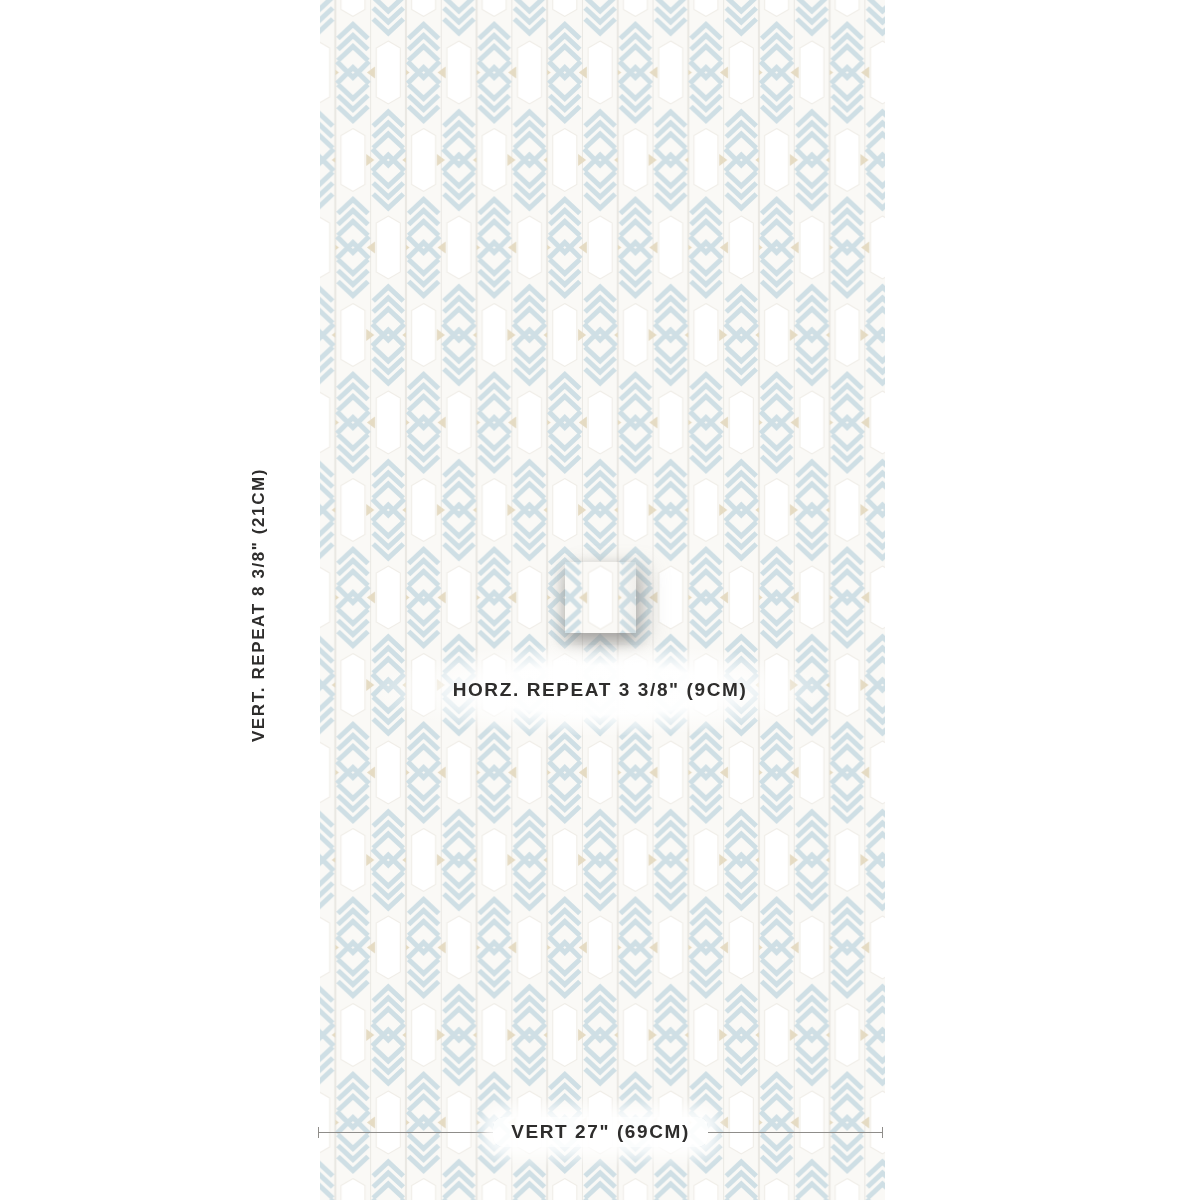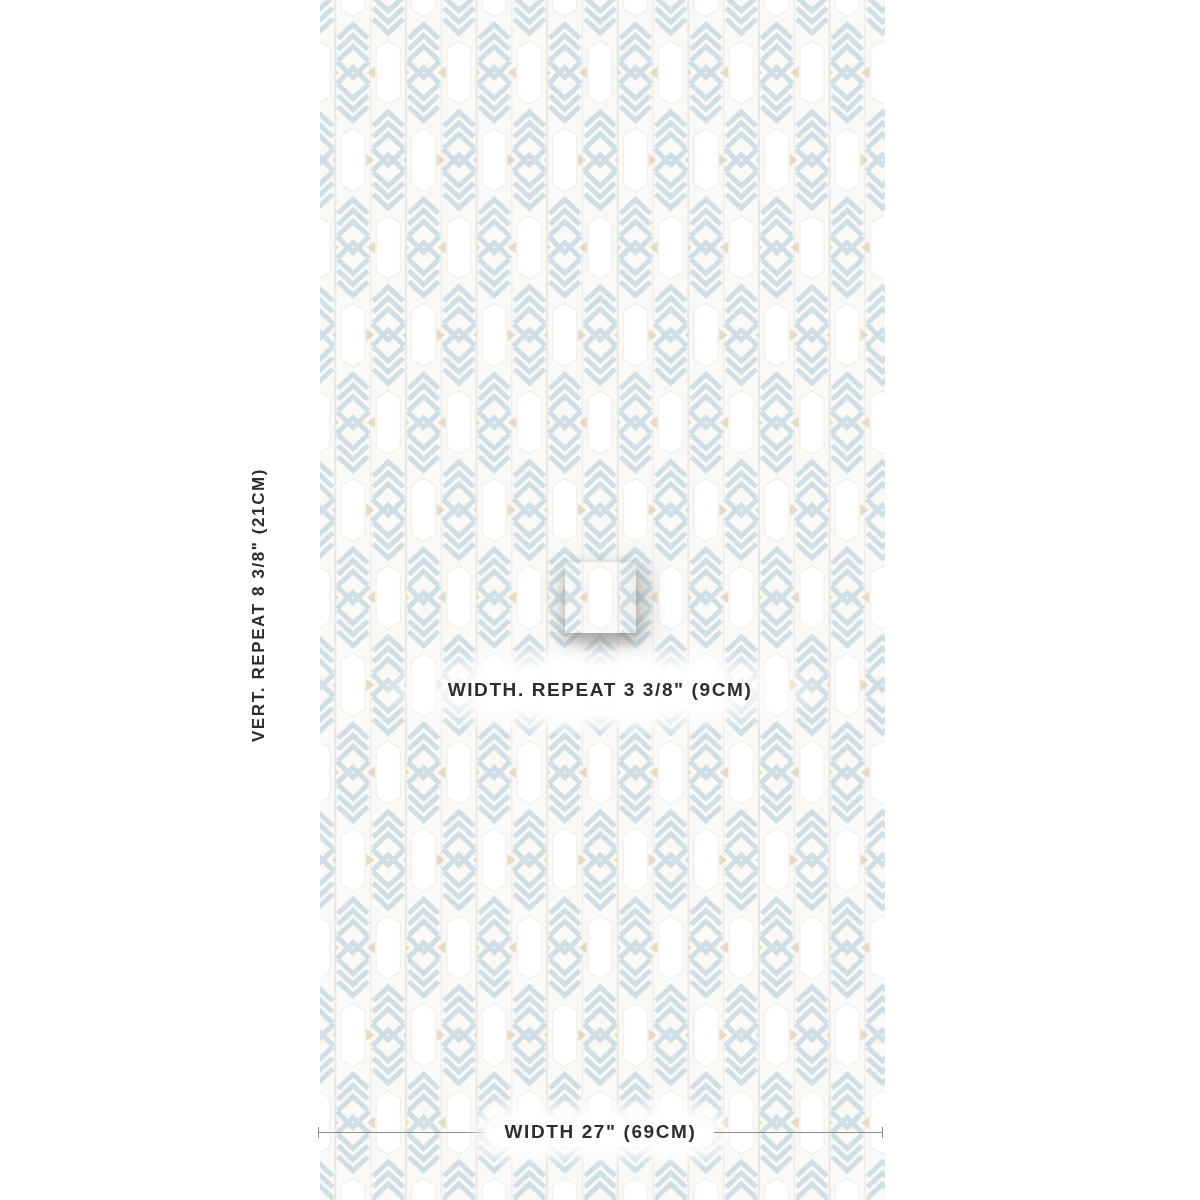--- a/index.html
+++ b/index.html
@@ -106,24 +106,24 @@
 
   <div class="repeat-square">
     <svg viewBox="244.8 562.2 70.6 70.6" preserveAspectRatio="xMidYMid slice">
       <rect x="0" y="0" width="565" height="1200" fill="url(#tile)"></rect>
     </svg>
   </div>
 
   <div class="label vert-label"><span>VERT. REPEAT </span><span class="val">8 3/8" (21CM)</span></div>
 
   <div class="horz-label-wrap">
-    <div class="label"><span>WIDTH. REPEAT  </span><span class="val">3 3/8" (9CM)</span></div>
+    <div class="label"><span>HORZ. REPEAT  </span><span class="val">3 3/8" (9CM)</span></div>
   </div>
 
   <div class="width-row">
     <div class="tick"></div>
     <div class="dline"></div>
-    <div class="label"><span>WIDTH </span><span class="val">27" (69CM)</span></div>
+    <div class="label"><span>VERT </span><span class="val">27" (69CM)</span></div>
     <div class="dline"></div>
     <div class="tick"></div>
   </div>
 
 </div>
 
 </body></html>

